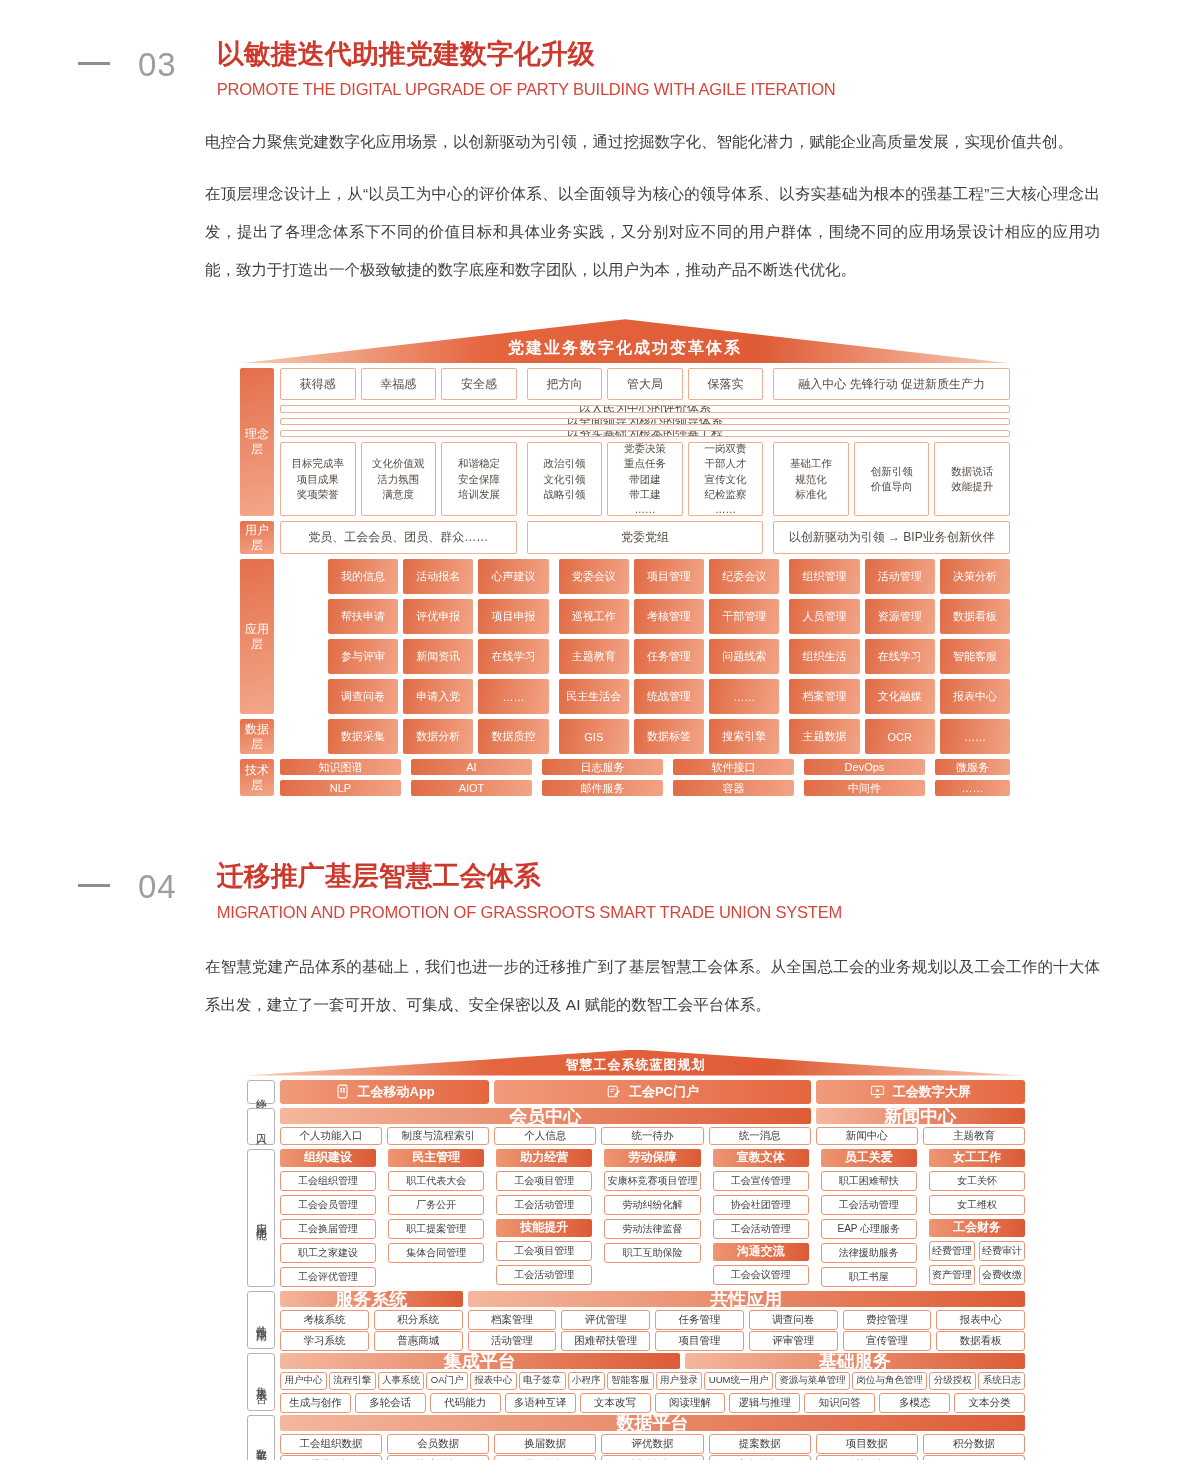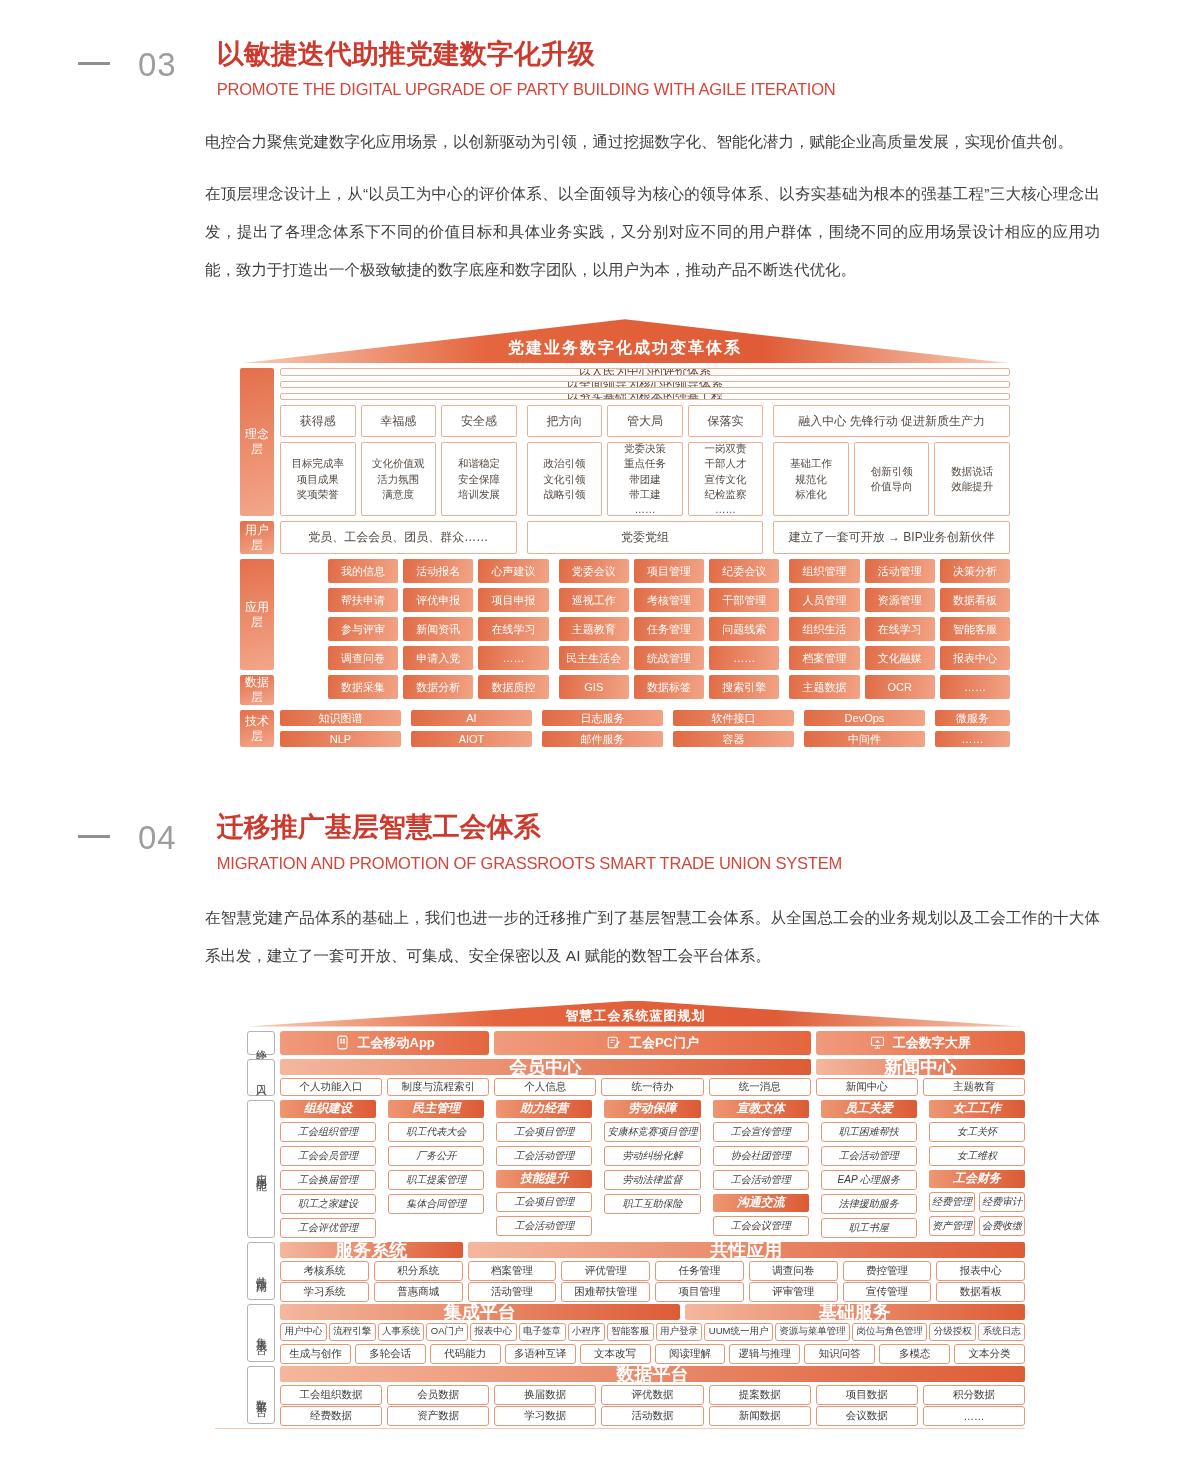--- a/index.html
+++ b/index.html
@@ -36,21 +36,21 @@
   
   .d1{margin:30px 0 0 240px;width:770px;}
   .d1sec{display:flex;gap:6px;margin-top:5px;}
   .d1-label{width:34px;flex:none;background:linear-gradient(165deg,#e46f4a,#f3a78a);border-radius:2px;
     color:#fff;font-size:12px;display:flex;align-items:center;justify-content:center;text-align:center;
     white-space:pre-line;line-height:1.25;}
   .d1-body{flex:1;display:flex;flex-direction:column;gap:5px;min-width:0;}
   .d1row{display:flex;gap:10px;}
   .grp3{flex:1;display:grid;grid-template-columns:repeat(3,1fr);gap:5px;min-width:0;}
   .grp1{flex:1;display:grid;grid-template-columns:1fr;gap:5px;min-width:0;}
-  .h32{height:32px;} .h74{height:74px;} .h33{height:33px;} .h24{height:24px;padding-left:48px;}
+  .h32{height:32px;} .h74{height:74px;} .h33{height:33px;} .h24{height:35px;padding-left:48px;}
   .small{font-size:10.5px;}
   .tech{display:grid;grid-template-columns:repeat(5,1fr) 0.62fr;gap:10px;height:16px;}
 
   
   .d2{margin:26px 0 0 215px;width:810px;padding-bottom:4px;border-bottom:1px solid #f6c9b2;}
   .d2 .roof{height:26px;margin-left:31px;}
   .d2 .roof-title{bottom:2px;font-size:13px;letter-spacing:1px;}
   .d2sec{display:flex;gap:5px;margin-top:4px;padding-left:32px;}
   .d2-label{width:26px;flex:none;background:#fff;border:1px solid #b3b3b3;border-radius:3px;color:#4c4c4c;
     font-size:11px;writing-mode:vertical-rl;text-orientation:upright;letter-spacing:2px;
@@ -63,21 +63,21 @@
   .band{background:linear-gradient(90deg,#f4b79d 0%,#dd5c36 100%);border-radius:2px;color:#fff;
     font-weight:bold;font-size:18px;height:16px;display:flex;align-items:center;justify-content:center;}
   .chdr{background:linear-gradient(90deg,#ee9672,#dc5a35);border-radius:2px;color:#fff;font-weight:bold;
     font-size:12px;height:18px;display:flex;align-items:center;justify-content:center;}
   .c2{background:#fff;border:1px solid #ea9576;border-radius:3px;font-size:10.5px;color:#3c3c3c;
     display:flex;align-items:center;justify-content:center;text-align:center;overflow:hidden;}
   .r18 > .c2, .r18{height:18px;} .r18{min-height:18px;}
   .term{background:linear-gradient(90deg,#f09b7c,#e4663f);border-radius:3px;color:#fff;font-weight:bold;
     font-size:13px;height:24px;display:flex;align-items:center;justify-content:center;gap:8px;}
   .term svg{flex:none;}
-  .afn{display:grid;grid-template-columns:repeat(7,1fr);gap:12px;font-style:italic;}
+  .afn{display:grid;grid-template-columns:repeat(7,1fr);gap:12px;}
   .afn-col{display:flex;flex-direction:column;gap:4px;min-width:0;}
   .afn-col .c2{height:18px;font-size:10px;}
   .pairs{display:grid;grid-template-columns:1fr 1fr;gap:4px;}
   .pairs .c2{height:18px;font-size:10px;}
   .int-hdrs{display:flex;gap:5px;height:16px;}
   .int-hdrs .band{height:16px;}
   .ih-l{flex:54;} .ih-r{flex:46;}
   .int-row{display:flex;gap:2px;height:18px;}
   .int-row .c2{flex:1 1 auto;white-space:nowrap;font-size:9.5px;padding:0 3px;}
 </style>
@@ -104,39 +104,39 @@
       <div class="roof">
         <div class="roof-tri"></div>
         <div class="roof-title">党建业务数字化成功变革体系</div>
       </div>
 
       <div class="d1sec">
         <div class="d1-label">理念
 层</div>
         <div class="d1-body">
           <div class="d1row h32">
+            <div class="grp3 rep">
+                <div class="wbox">获得感</div>
+                <div class="wbox">幸福感</div>
+                <div class="wbox">安全感</div>
+              </div>
+            <div class="grp3 rep">
+                <div class="wbox">把方向</div>
+                <div class="wbox">管大局</div>
+                <div class="wbox">保落实</div>
+              </div>
+            <div class="grp1 rep">
+                <div class="wbox">融入中心  先锋行动  促进新质生产力</div>
+              </div>
+          </div>
+          <div class="d1row h32">
             <div class="grp1 rep">
                 <div class="wbox">以人民为中心的评价体系</div>
                 <div class="wbox">以全面领导为核心的领导体系</div>
                 <div class="wbox">以夯实基础为根本的强基工程</div>
-              </div>
-          </div>
-          <div class="d1row h32">
-            <div class="grp3 rep">
-                <div class="wbox">获得感</div>
-                <div class="wbox">幸福感</div>
-                <div class="wbox">安全感</div>
-              </div>
-            <div class="grp3 rep">
-                <div class="wbox">把方向</div>
-                <div class="wbox">管大局</div>
-                <div class="wbox">保落实</div>
-              </div>
-            <div class="grp1 rep">
-                <div class="wbox">融入中心  先锋行动  促进新质生产力</div>
               </div>
           </div>
           <div class="d1row h74">
             <div class="grp3 rep">
                 <div class="wbox small">目标完成率
 项目成果
 奖项荣誉</div>
                 <div class="wbox small">文化价值观
 活力氛围
 满意度</div>
@@ -172,21 +172,21 @@
         </div>
       </div>
 
       <div class="d1sec">
         <div class="d1-label">用户
 层</div>
         <div class="d1-body">
           <div class="d1row h33 rep">
               <div class="wbox" style="flex: 1 1 0%;">党员、工会会员、团员、群众……</div>
               <div class="wbox" style="flex: 1 1 0%;">党委党组</div>
-              <div class="wbox" style="flex: 1 1 0%;">建立了一套可开放 → BIP业务创新伙伴</div>
+              <div class="wbox" style="flex: 1 1 0%;">以创新驱动为引领 → BIP业务创新伙伴</div>
             </div>
         </div>
       </div>
 
       <div class="d1sec">
         <div class="d1-label">应用
 层</div>
         <div class="d1-body">
           <div class="d1row h24">
             <div class="grp3 rep">

